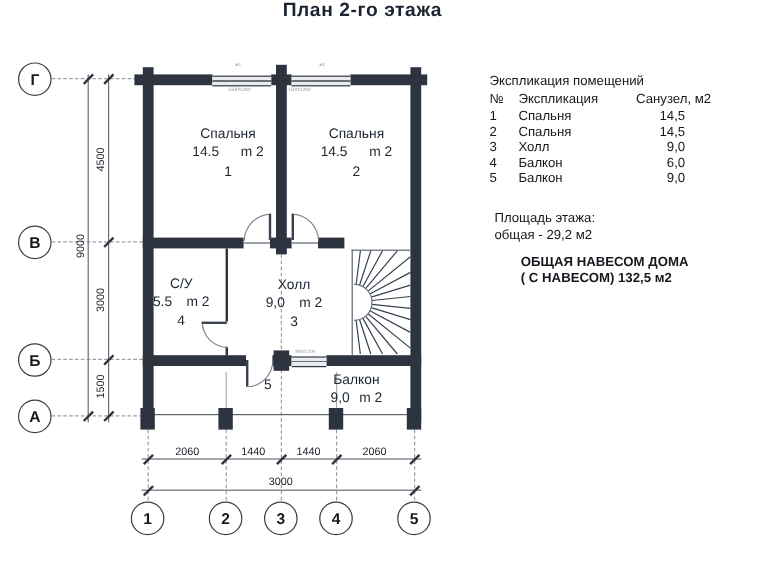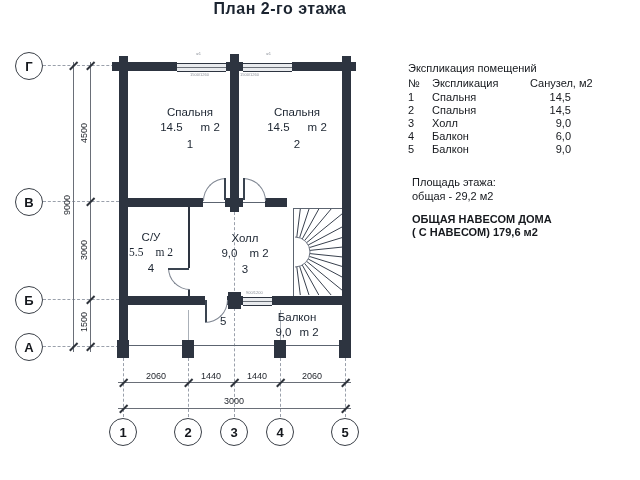--- a/index.html
+++ b/index.html
@@ -25,21 +25,21 @@
   .micro{position:absolute;font-size:4px;color:#8b9099;white-space:nowrap;}
   .window{position:absolute;height:7px;border-top:1px solid #2d3440;border-bottom:1px solid #2d3440;
           background:linear-gradient(#e9ebee 42%,#6a7078 42%,#6a7078 58%,#e9ebee 58%);}
   .doorleaf{position:absolute;background:#3a4450;}
   .arc{position:absolute;border:0 solid #7d8490;}
   .legend{font-size:11px;color:#15181d;}
   .legend-row{position:absolute;width:175px;}
   .legend-num{position:absolute;left:0;}
   .legend-name{position:absolute;left:24px;}
   .legend-area{position:absolute;left:95px;width:68px;text-align:right;}
-  .bold{font-weight:bold;}
+  .bold{font-weight:bold;padding-left:22px;}
 </style>
 </head>
 <body>
 
 <div class="lbl bold" style="left:0;top:6;width:560px;text-align:center;font-size:16px;letter-spacing:0.5px;">План 2-го этажа</div>
 
 <div class="abs" style="left:0;top:0;width:640px;height:480px;">
 
   <div class="extline-h" style="left:43px;top:65px;width:76px;"></div>
   <div class="extline-h" style="left:43px;top:201px;width:76px;"></div>
@@ -139,21 +139,21 @@
     <div class="nm">Спальня</div>
     <div class="arealine">
       <span>14.5</span>
       <span>m 2</span>
     </div>
     <div style="margin-top:2px;">2</div>
   </div>
 
   <div class="room" style="left:120px;top:230px;width:62px;">
     <div class="nm">С/У</div>
-    <div class="arealine" style="gap:12px;font-family:Liberation Serif, serif;">
+    <div class="arealine" style="gap:12px;">
       <span>5.5</span>
       <span>m 2</span>
     </div>
     <div style="margin-top:1px;">4</div>
   </div>
 
   <div class="room" style="left:214px;top:231px;width:62px;">
     <div class="nm">Холл</div>
     <div class="arealine" style="gap:12px;">
       <span>9,0</span>
@@ -260,14 +260,14 @@
   <div class="legend-row" style="left:0;top:81px;">
     <span class="legend-num">5</span>
     <span class="legend-name">Балкон</span>
     <span class="legend-area">9,0</span>
   </div>
 
   <div class="lbl" style="left:4px;top:114px;">Площадь этажа:</div>
   <div class="lbl" style="left:4px;top:128px;">общая - 29,2 м2</div>
 
   <div class="lbl bold" style="left:4px;top:151px;">ОБЩАЯ НАВЕСОМ ДОМА</div>
-  <div class="lbl bold" style="left:4px;top:164px;">( С НАВЕСОМ)   179,6 м2</div>
+  <div class="lbl bold" style="left:4px;top:164px;">( С НАВЕСОМ)   132,5 м2</div>
 </div>
 
 </body></html>

